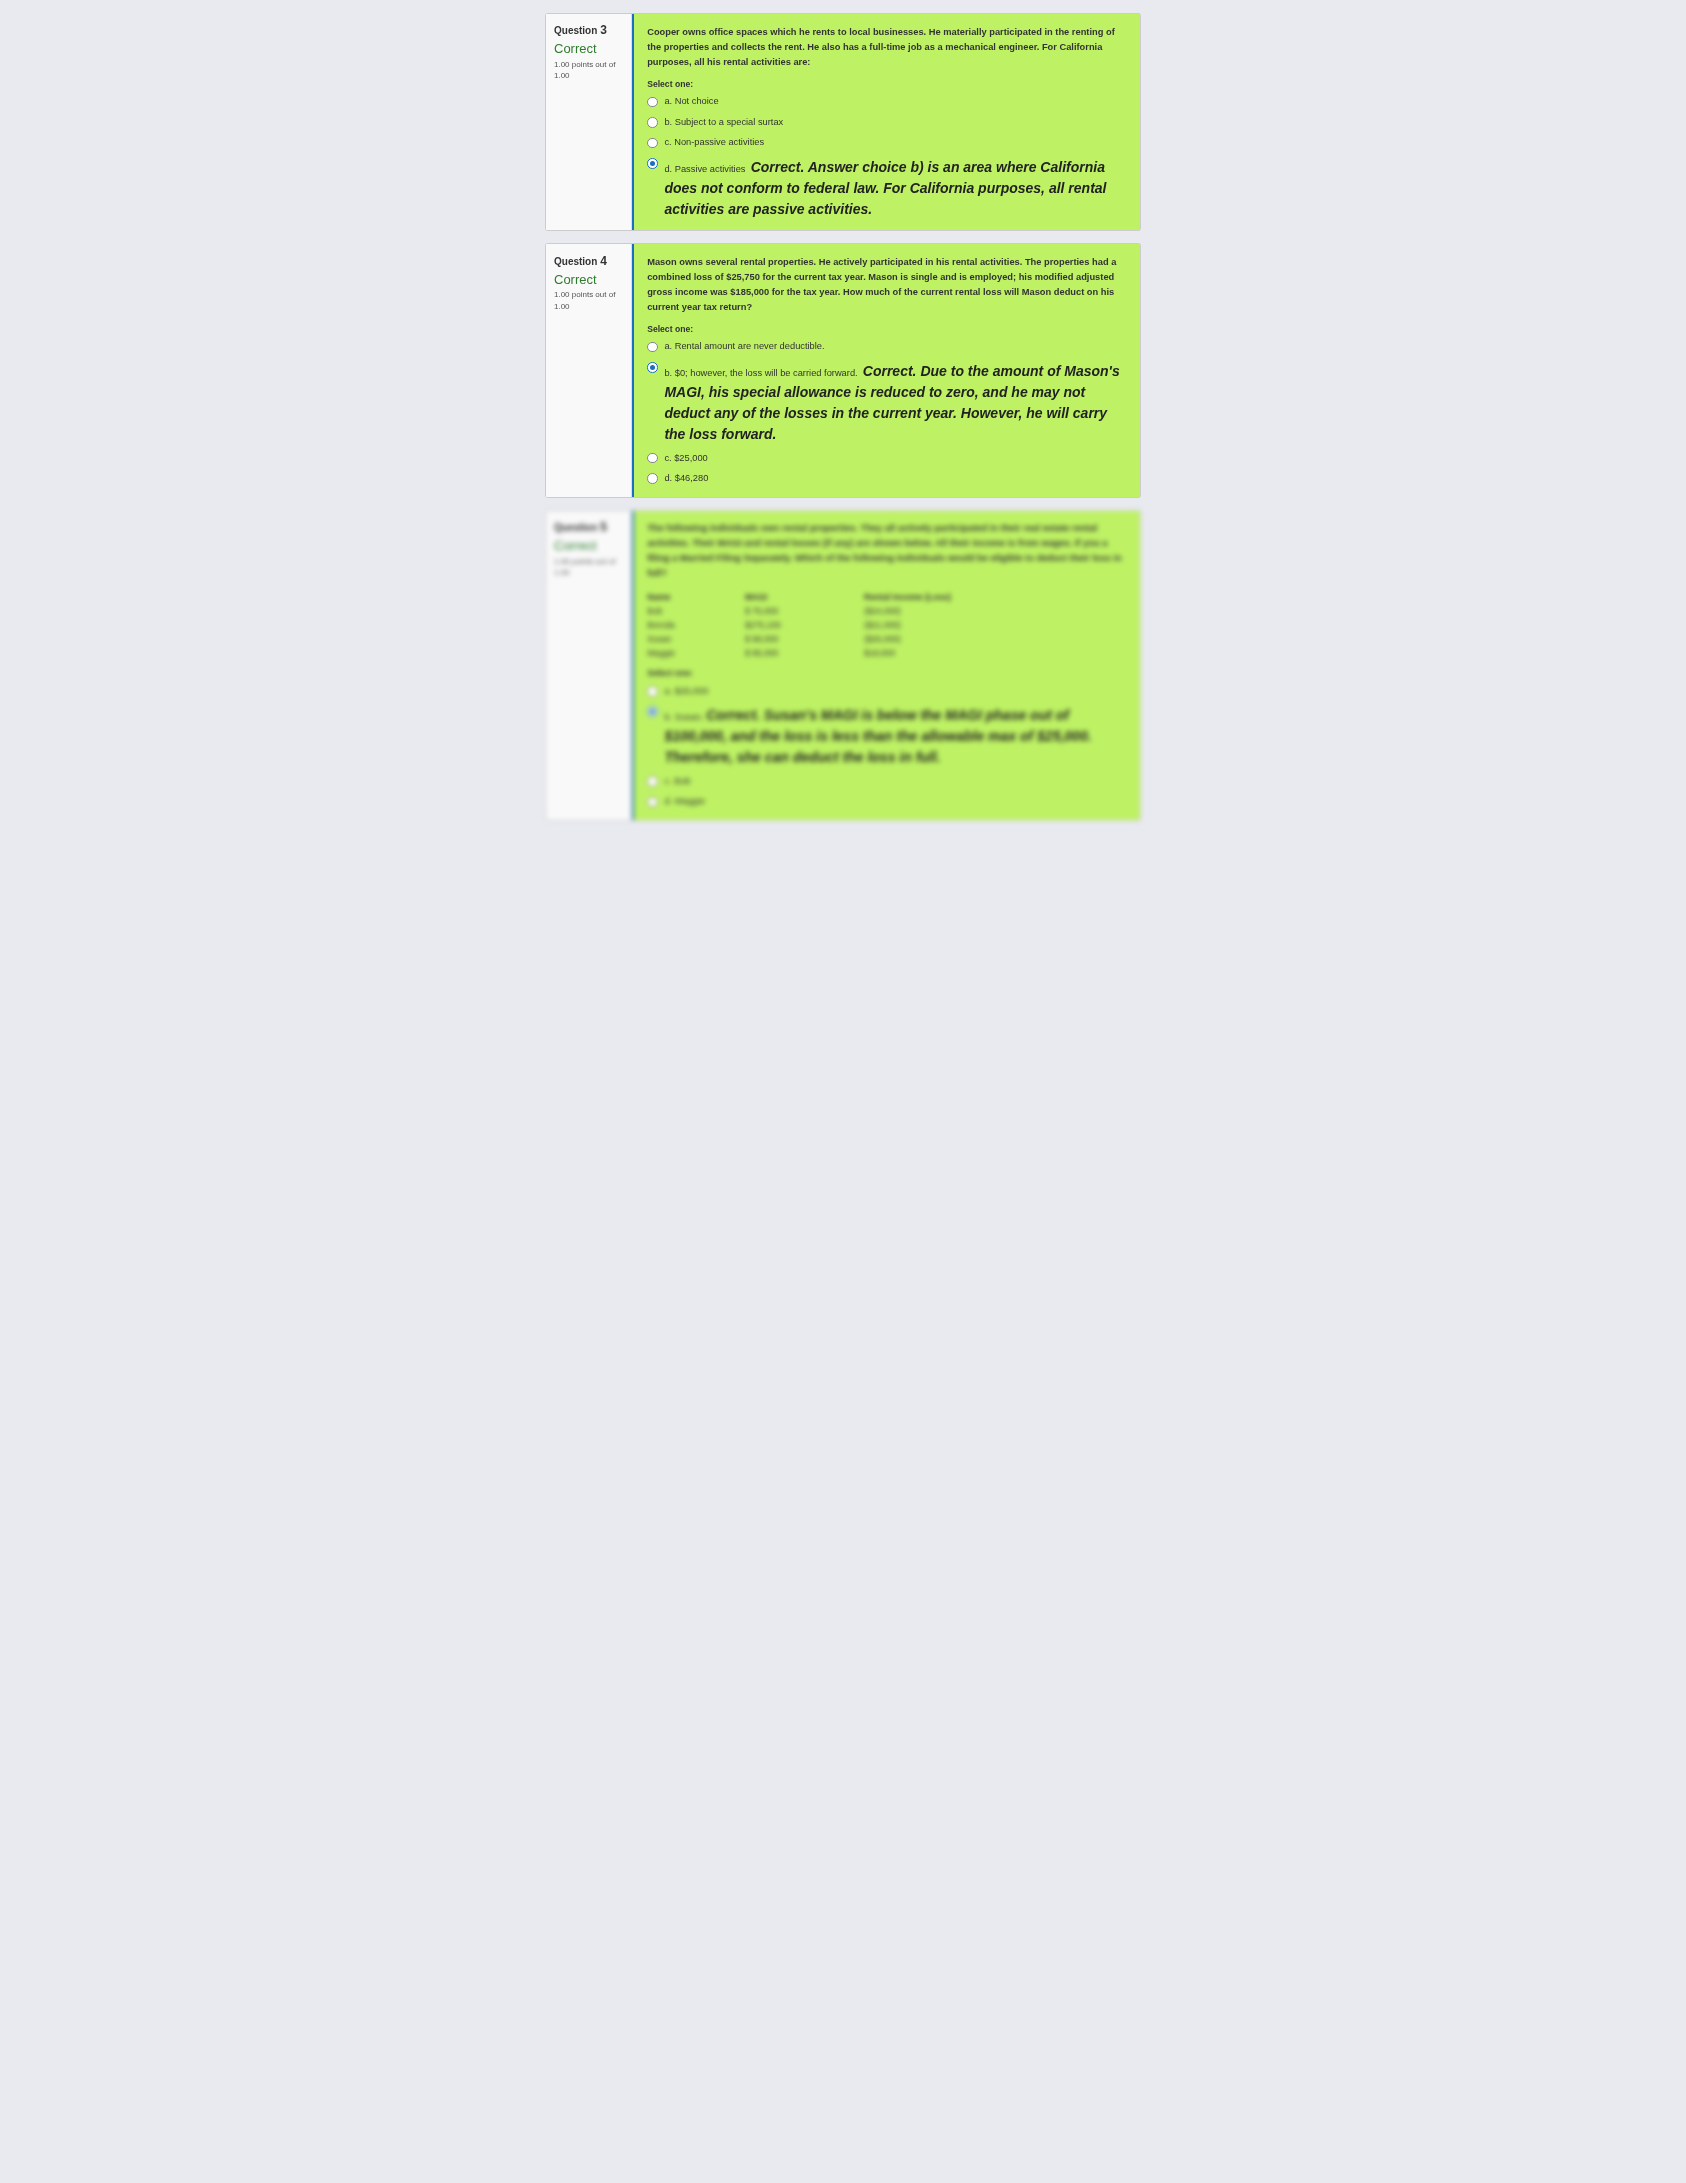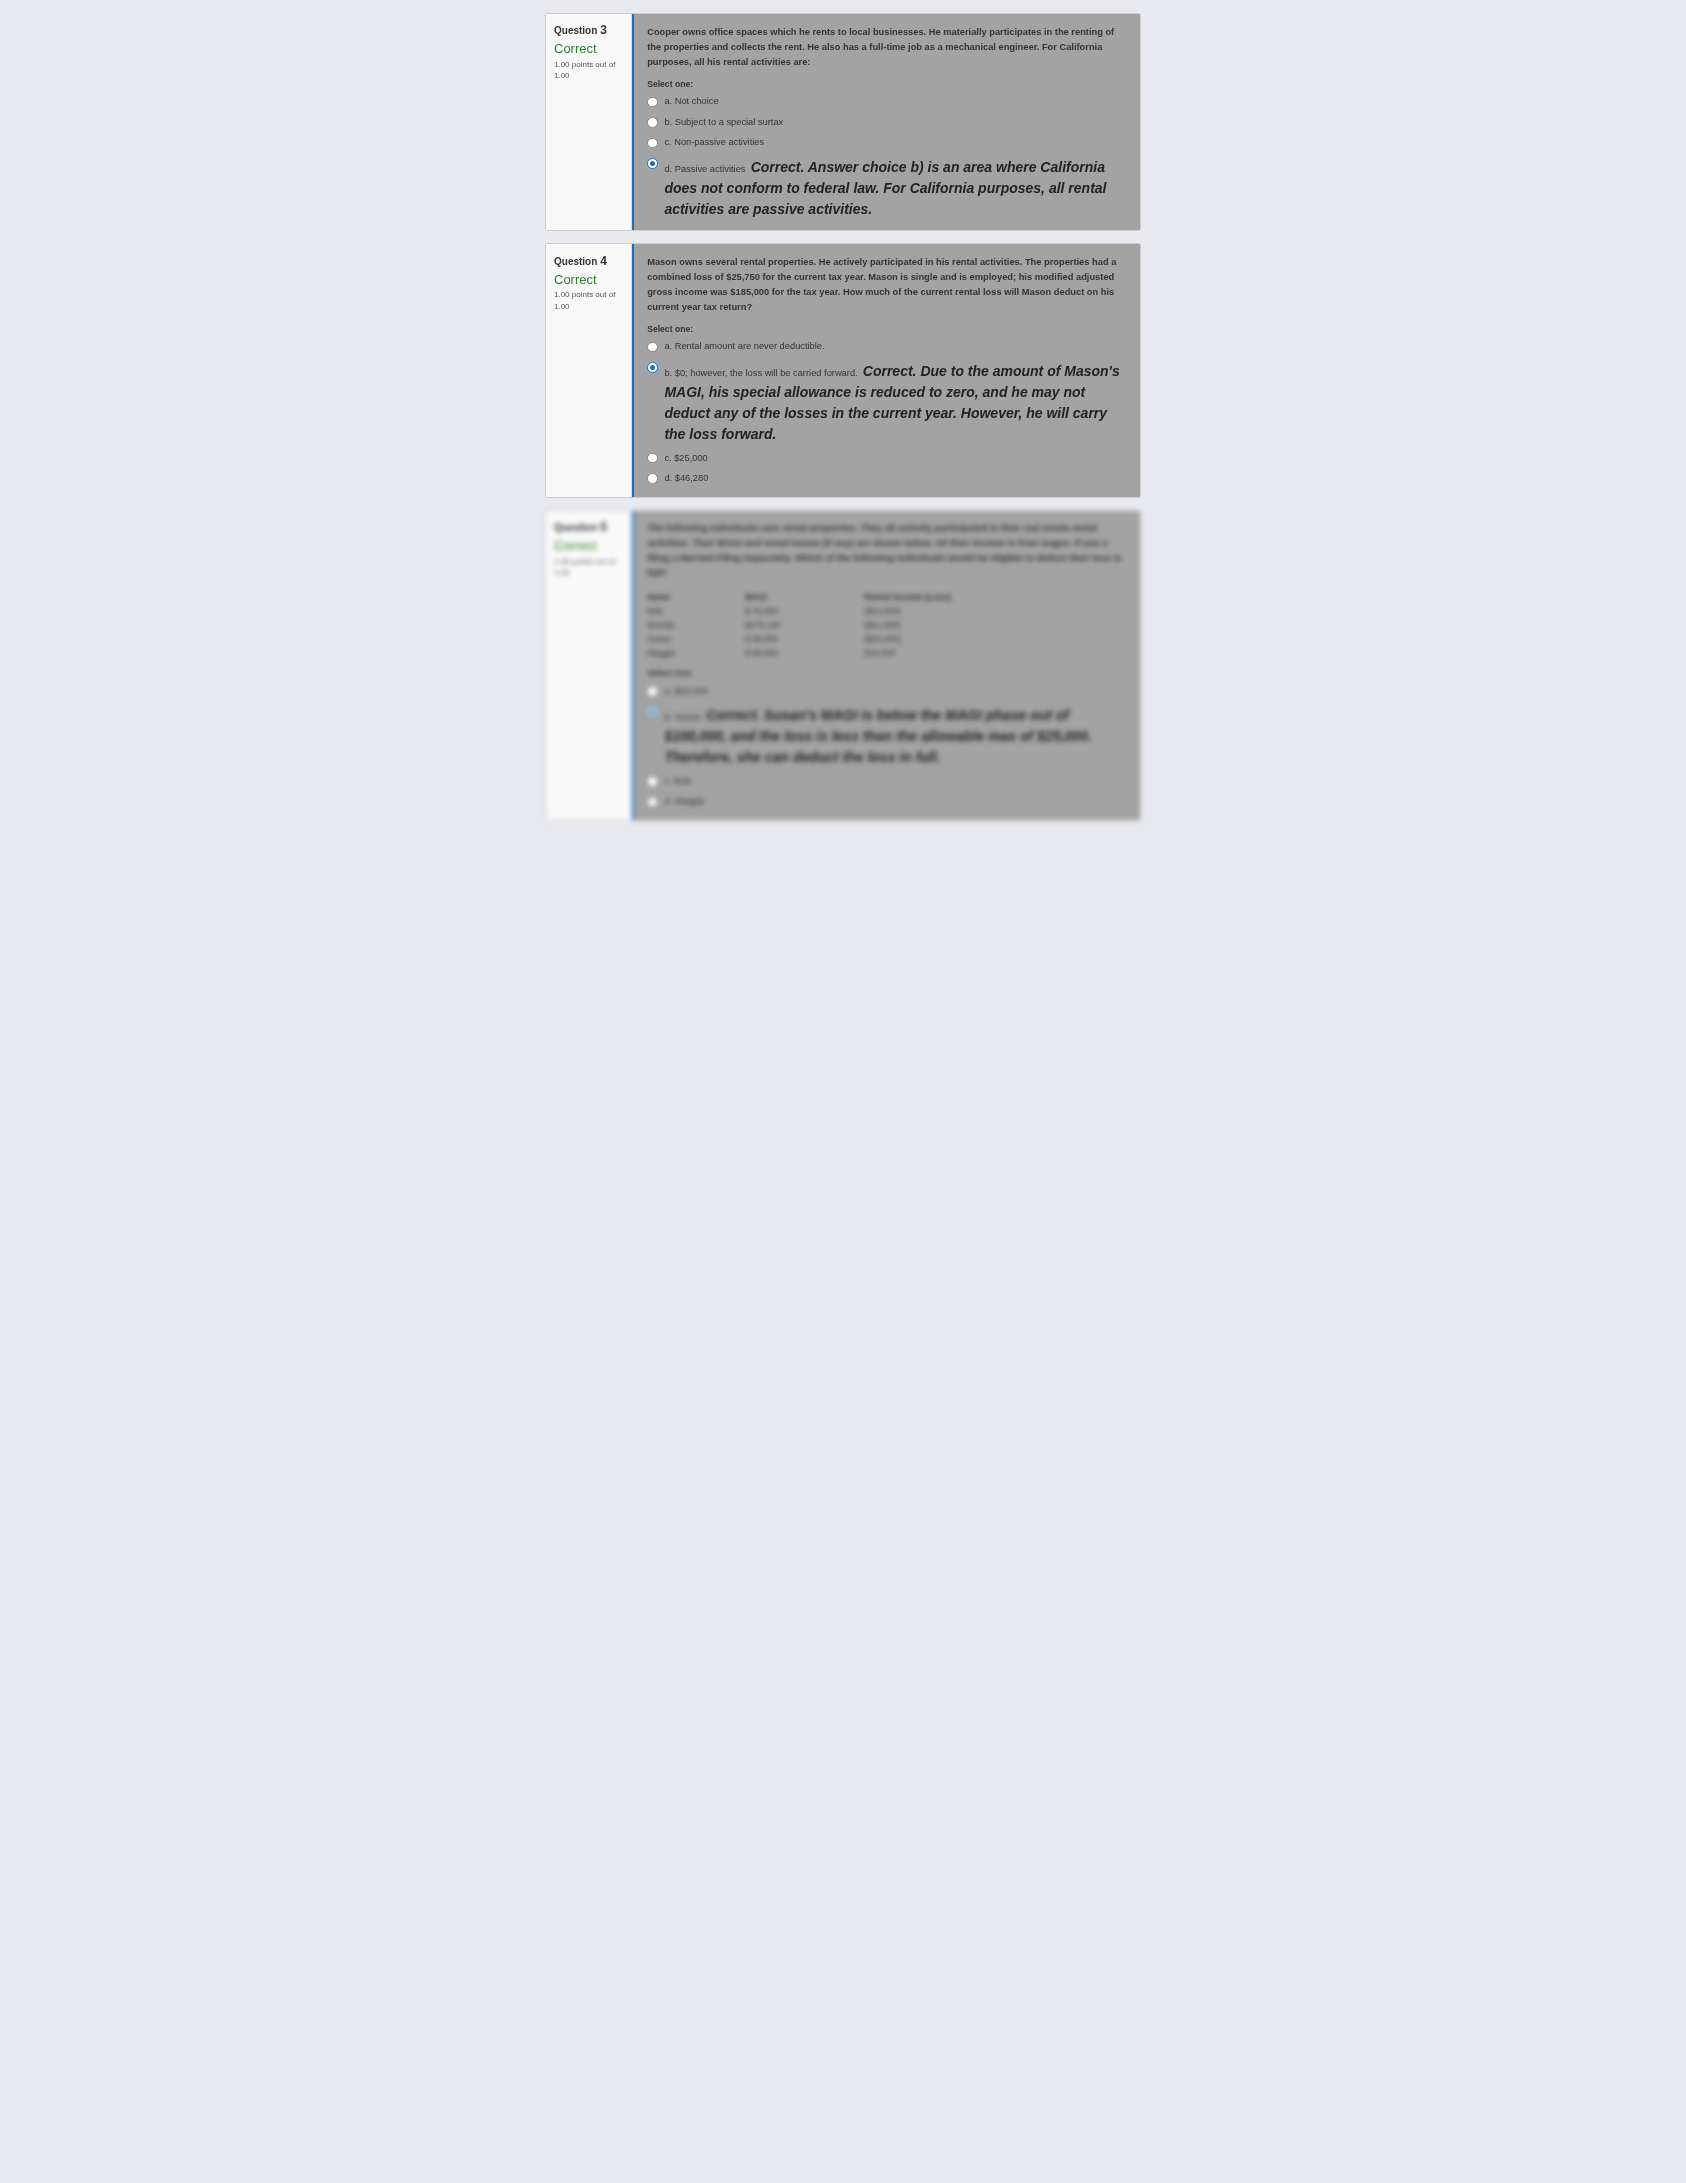--- a/index.html
+++ b/index.html
@@ -20,21 +20,21 @@
       max-width: 596px;
       margin: 0 auto;
       display: flex;
       flex-direction: column;
       gap: 12px;
     }
 
     .question-card {
       display: flex;
       flex-direction: row;
-      background-color: #a3a3a3;
+      background-color: #bef264;
       border: 0.7px solid #ccc;
       border-radius: 2.6px;
     }
 
     .question-card.blurred {
       filter: blur(2.6px);
       user-select: none;
     }
 
     .question-sidebar {
@@ -148,21 +148,21 @@
     <div class="question-sidebar">
       <div class="question-number">
         Question <span>3</span>
       </div>
       <div class="status-correct">Correct</div>
       <div class="points-info">
         <span>1.00 points out of</span> <span>1.00</span>
       </div>
     </div>
     <div class="question-body">
-      <div class="question-text">Cooper owns office spaces which he rents to local businesses.  He materially participates in the renting of the properties and collects the rent.  He also has a full-time job as a mechanical engineer.  For California purposes, all his rental activities are:</div>
+      <div class="question-text">Cooper owns office spaces which he rents to local businesses.  He materially participated in the renting of the properties and collects the rent.  He also has a full-time job as a mechanical engineer.  For California purposes, all his rental activities are:</div>
       <div class="select-one-label">Select one:</div>
       <div class="answer-options">
 
         <div class="answer-option">
           <div class="radio-circle"></div>
           <div class="answer-text">a. Not choice</div>
         </div>
 
         <div class="answer-option">
           <div class="radio-circle"></div>

